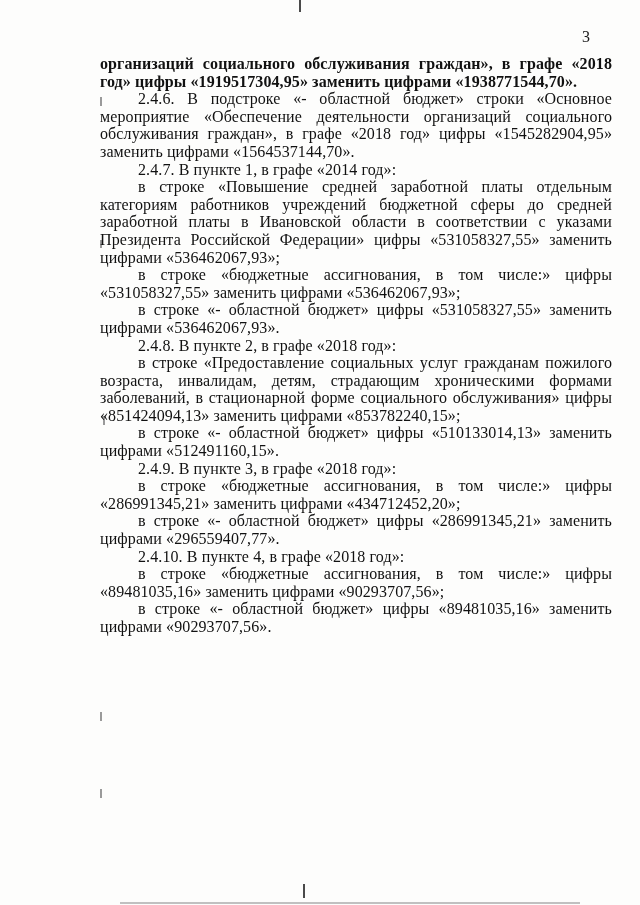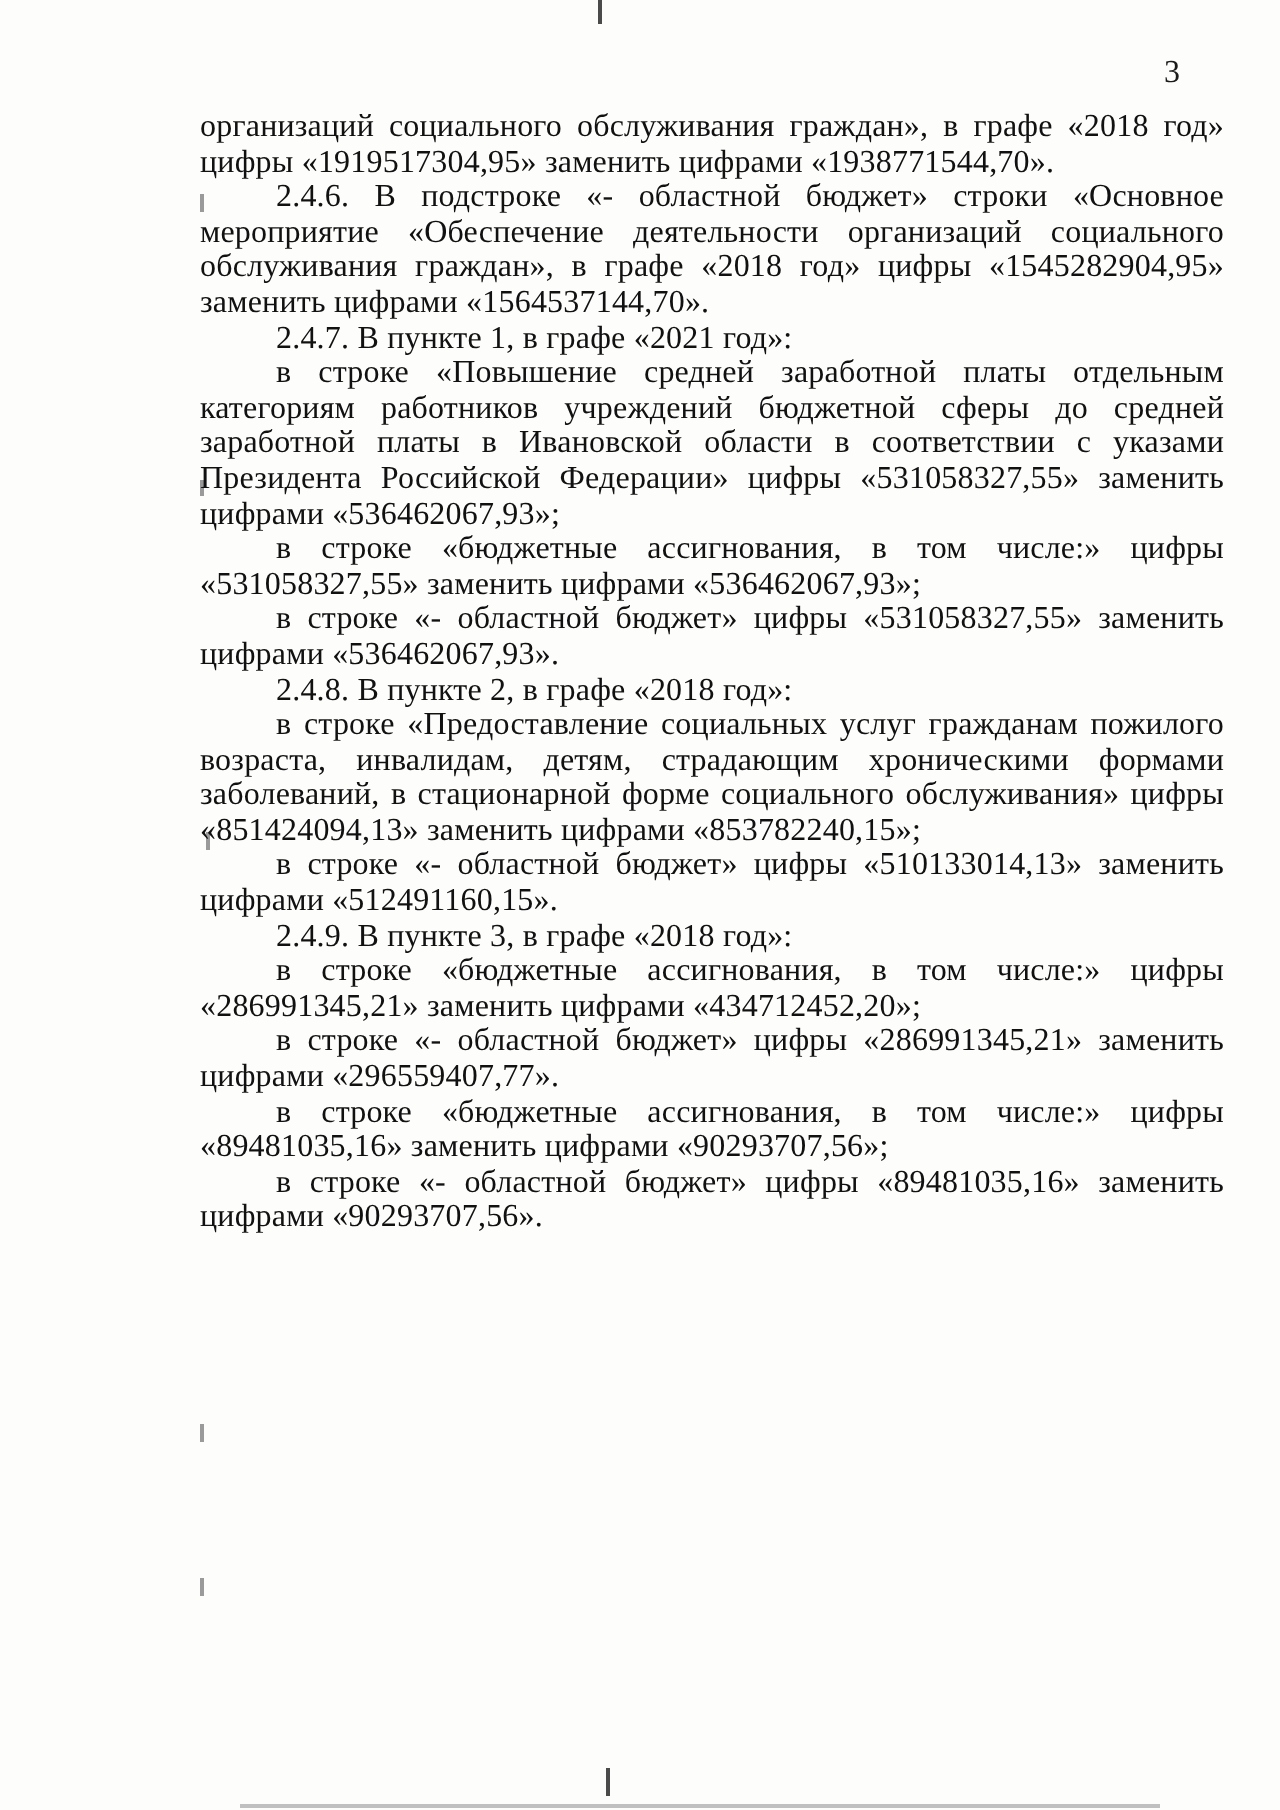--- a/index.html
+++ b/index.html
@@ -24,21 +24,21 @@
     position: absolute;
     top: 55px;
     left: 100px;
     width: 512px;
     font-size: 16px;
     line-height: 17.6px;
     text-align: justify;
     letter-spacing: 0.1px;
   }
   .para { text-indent: 38px; }
-  .para.no-indent { text-indent: 0; }
+  .para.no-indent { text-indent: 0; font-weight: bold; }
   .artifact {
     position: absolute;
     background: #4a4a4a;
   }
   .artifact.light { background: #9a9a9a; }
   .bottom-edge {
     position: absolute;
     left: 120px;
     right: 60px;
     bottom: 1px;
@@ -59,27 +59,28 @@
   <div class="artifact light" style="left:100px; top:712px; width:2px; height:9px;"></div>
   <div class="artifact light" style="left:100px; top:789px; width:2px; height:9px;"></div>
   <div class="artifact" style="left:303px; top:884px; width:2px; height:14px;"></div>
   <div class="bottom-edge"></div>
 
   <div class="page-number">3</div>
 
   <div class="content">
     <p class="para no-indent">организаций социального обслуживания граждан», в графе «2018 год» цифры «1919517304,95» заменить цифрами «1938771544,70».</p>
     <p class="para">2.4.6. В подстроке «- областной бюджет» строки «Основное мероприятие «Обеспечение деятельности организаций социального обслуживания граждан», в графе «2018 год» цифры «1545282904,95» заменить цифрами «1564537144,70».</p>
-    <p class="para">2.4.7. В пункте 1, в графе «2021 год»:</p>
+    <p class="para">2.4.7. В пункте 1, в графе «2014 год»:</p>
     <p class="para">в строке «Повышение средней заработной платы отдельным категориям работников учреждений бюджетной сферы до средней заработной платы в Ивановской области в соответствии с указами Президента Российской Федерации» цифры «531058327,55» заменить цифрами «536462067,93»;</p>
     <p class="para">в строке «бюджетные ассигнования, в том числе:» цифры «531058327,55» заменить цифрами «536462067,93»;</p>
     <p class="para">в строке «- областной бюджет» цифры «531058327,55» заменить цифрами «536462067,93».</p>
     <p class="para">2.4.8. В пункте 2, в графе «2018 год»:</p>
     <p class="para">в строке «Предоставление социальных услуг гражданам пожилого возраста, инвалидам, детям, страдающим хроническими формами заболеваний, в стационарной форме социального обслуживания» цифры «851424094,13» заменить цифрами «853782240,15»;</p>
     <p class="para">в строке «- областной бюджет» цифры «510133014,13» заменить цифрами «512491160,15».</p>
     <p class="para">2.4.9. В пункте 3, в графе «2018 год»:</p>
     <p class="para">в строке «бюджетные ассигнования, в том числе:» цифры «286991345,21» заменить цифрами «434712452,20»;</p>
     <p class="para">в строке «- областной бюджет» цифры «286991345,21» заменить цифрами «296559407,77».</p>
+    <p class="para">2.4.10. В пункте 4, в графе «2018 год»:</p>
     <p class="para">в строке «бюджетные ассигнования, в том числе:» цифры «89481035,16» заменить цифрами «90293707,56»;</p>
     <p class="para">в строке «- областной бюджет» цифры «89481035,16» заменить цифрами «90293707,56».</p>
   </div>
 
 </div>
 
 </body></html>

